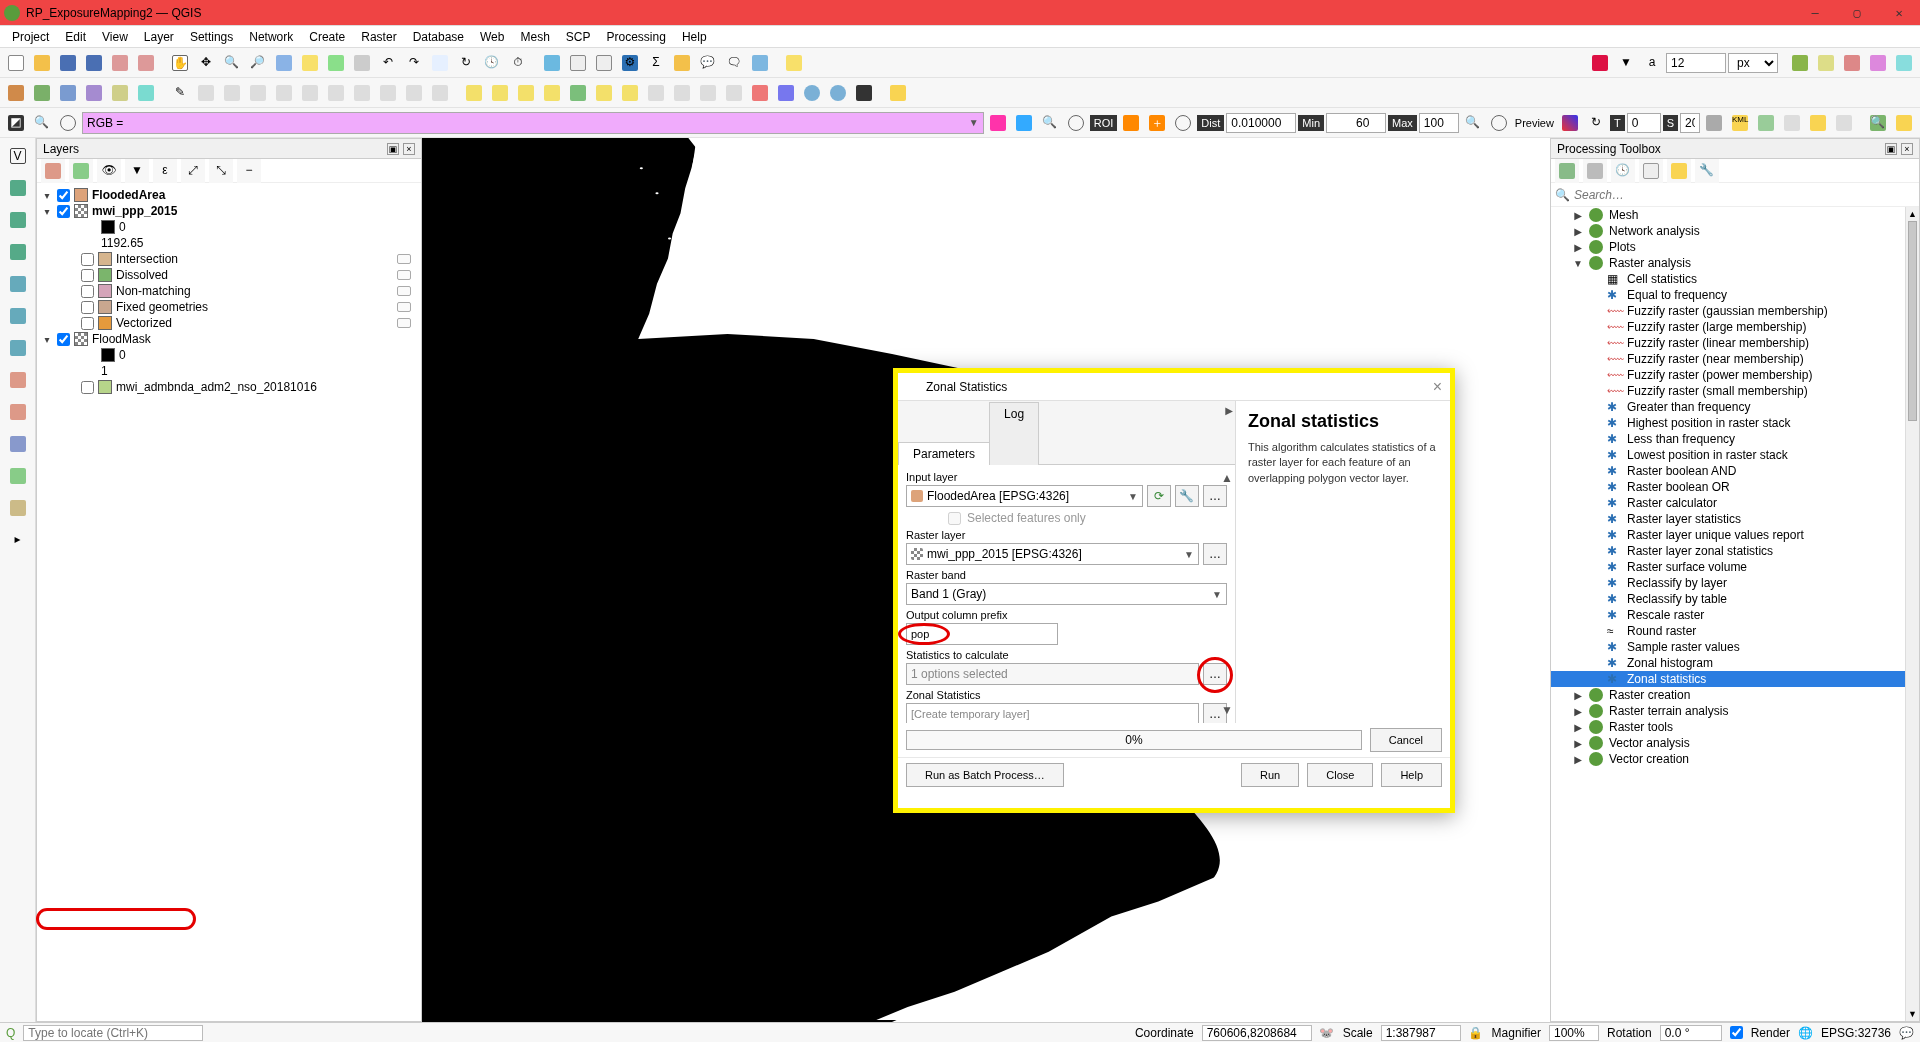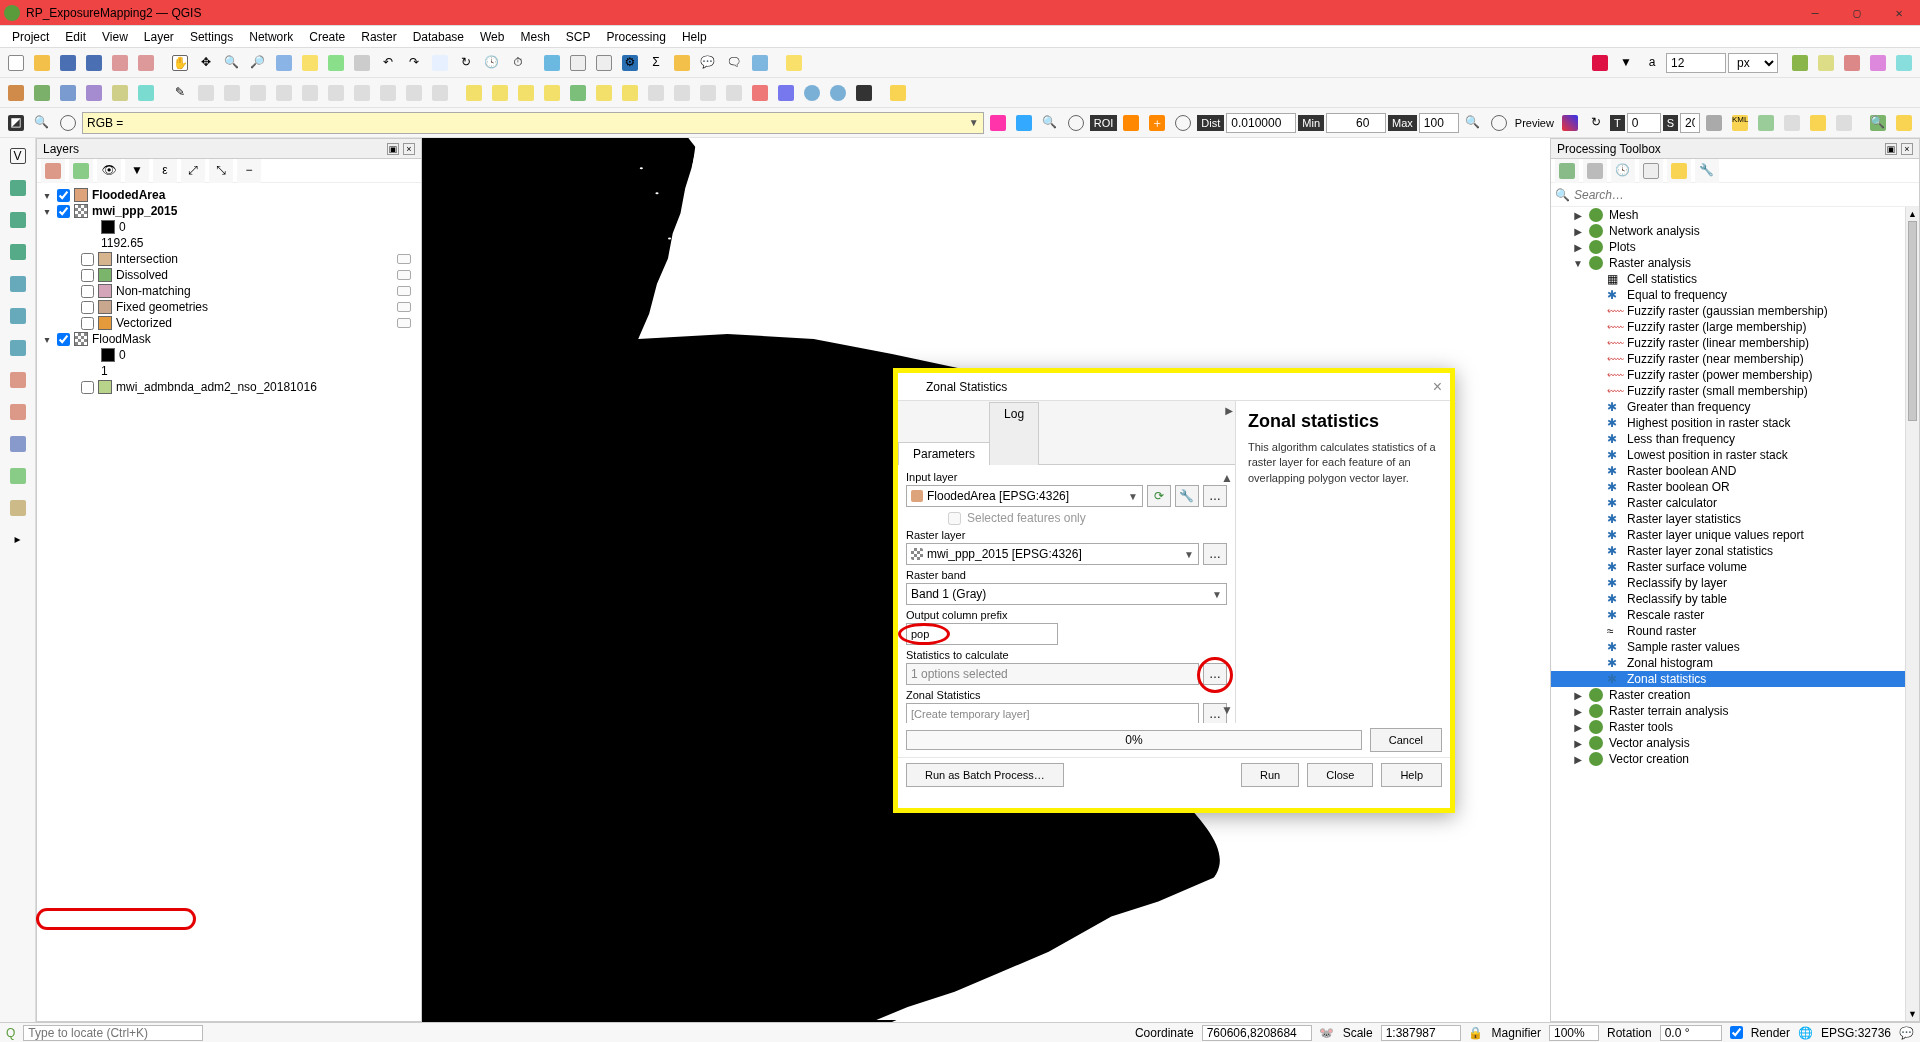--- a/index.html
+++ b/index.html
@@ -375,21 +375,21 @@
 <div class="toolbar">
   <button class="tbtn">
       <span class="ic" style="background:#333;color:#fff">◩</span>
     </button>
   <button class="tbtn">
       <span class="ic">🔍</span>
     </button>
   <button class="tbtn">
       <span class="ic" style="border:1px solid #666;border-radius:50%"></span>
     </button>
-  <div class="fselect" style="width:96px;height:22px;border:1px solid #aaa;background:#fef9c3;padding:0 4px;display:flex;align-items:center;justify-content:space-between">
+  <div class="fselect" style="width:96px;height:22px;border:1px solid #aaa;background:#f0abfc;padding:0 4px;display:flex;align-items:center;justify-content:space-between">
     <span>RGB =</span>
       <span class="dd">▼</span>
   </div>
   <button class="tbtn">
       <span class="ic" style="background:#f3a"></span>
     </button>
   <button class="tbtn">
       <span class="ic" style="background:#3af"></span>
     </button>
   <button class="tbtn">

